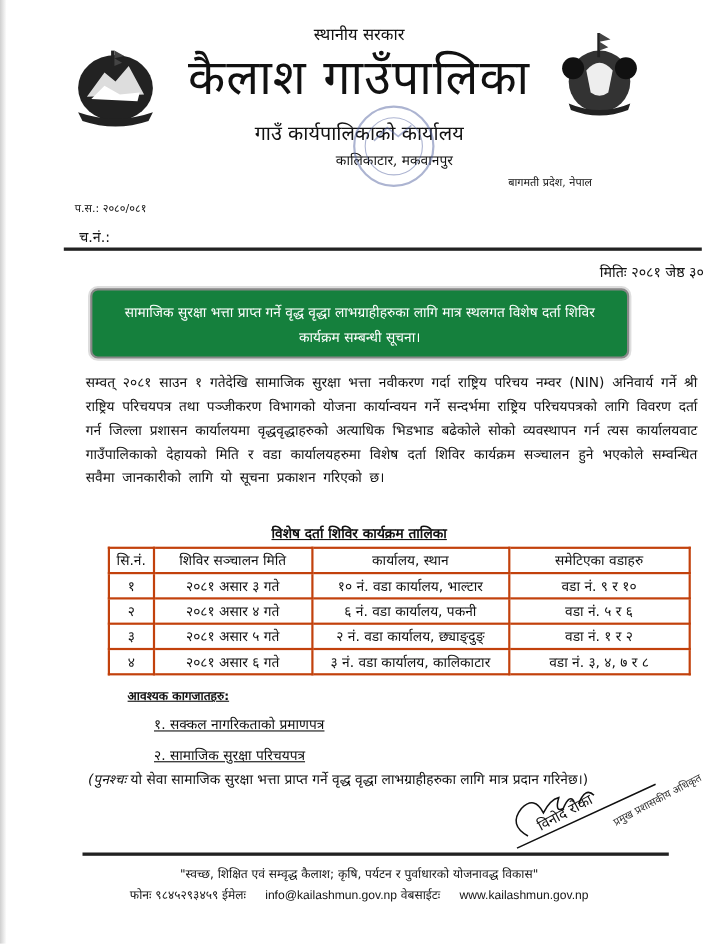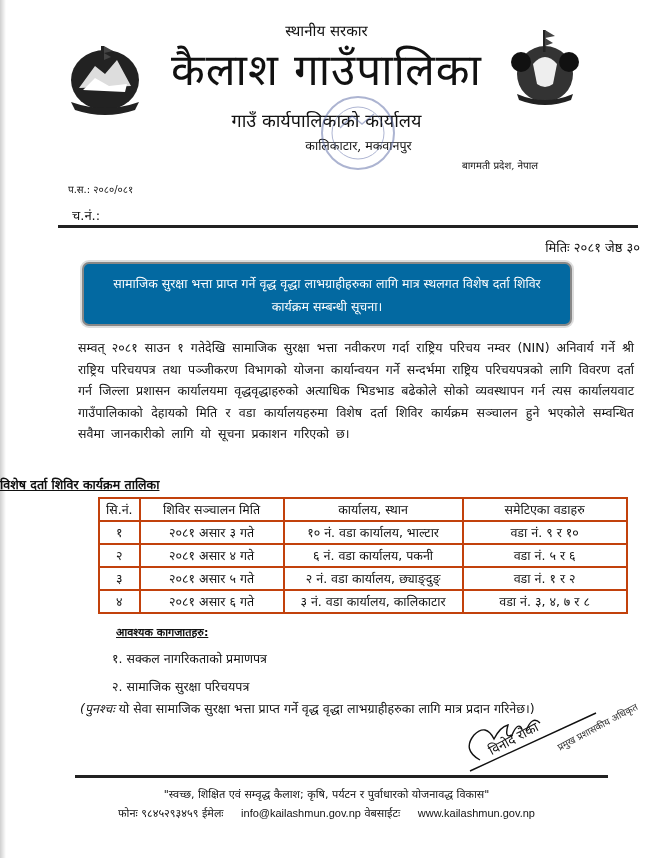--- a/index.html
+++ b/index.html
@@ -16,37 +16,37 @@
   .province { top: 158px; left: 462px; font-size: 10px; font-family: "DejaVu Serif", serif; }
   .emblem { width: 80px; height: 80px; }
   .emblem-left { left: 65px; top: 40px; }
   .emblem-right { left: 505px; top: 28px; }
   .stamp { left: 318px; top: 88px; width: 80px; height: 90px; opacity: 0.45; }
   .ref { left: 68px; top: 182px; font-size: 10px; }
   .chn { left: 72px; top: 206px; font-size: 13px; }
   .rule-top { left: 58px; top: 225px; width: 580px; height: 3px; background: #222; }
   .date { left: 0; top: 238px; width: 640px; text-align: right; font-size: 13px; }
   .banner {
-    left: 82px; top: 262px; width: 490px; height: 64px; background: #0369a1; color: #fff;
+    left: 82px; top: 262px; width: 490px; height: 64px; background: #15803d; color: #fff;
     border-radius: 7px; border: 2px solid #888; box-shadow: 0 0 0 2px #ddd;
     text-align: center; font-size: 12.5px; line-height: 23px; padding: 8px 12px; box-sizing: border-box;
   }
   .body-text {
     left: 78px; top: 337px; width: 556px; font-size: 12.5px; line-height: 21.5px; text-align: justify;
     text-align-last: left; word-spacing: 3px;
   }
-  .table-title { left: 0; top: 476px; width: 653px; text-align: left; font-size: 12.5px; font-weight: bold; }
+  .table-title { left: 0; top: 476px; width: 653px; text-align: center; font-size: 12.5px; font-weight: bold; }
   .table-title span { text-decoration: underline; }
   table.sched {
     position: absolute; left: 98px; top: 497px; border-collapse: collapse; font-size: 12.5px;
   }
   table.sched th, table.sched td { border: 2px solid #c2410c; padding: 1px 6px; height: 19px; text-align: center; font-weight: normal; white-space: nowrap; }
   .c1 { width: 26px; } .c2 { width: 130px; } .c3 { width: 165px; } .c4 { width: 150px; margin-left: 12px; }
   .docs-title { left: 116px; top: 624px; font-size: 11px; font-weight: bold; text-decoration: underline; }
-  .doc-item { left: 112px; font-size: 12.5px; }
+  .doc-item { left: 140px; font-size: 12.5px; text-decoration: underline; }
   .doc-1 { top: 650px; } .doc-2 { top: 678px; }
   .ps { left: 80px; top: 700px; font-size: 12.5px; }
   .ps em { font-style: italic; }
   .sig-scrawl { left: 460px; top: 705px; width: 140px; height: 70px; }
   .sig-name { left: 485px; top: 743px; font-size: 13px; transform: rotate(-28deg); transform-origin: left top; }
   .sig-title { left: 555px; top: 742px; font-size: 9.5px; transform: rotate(-28deg); transform-origin: left top; color: #333; }
   .rule-bottom { left: 75px; top: 775px; width: 533px; height: 3px; background: #222; }
   .motto { left: 0; top: 786px; width: 653px; text-align: center; font-size: 11px; }
   .contact { left: 0; top: 805px; width: 653px; text-align: center; font-size: 11px; }
   .contact .latin { font-family: "Liberation Sans", sans-serif; padding-left: 14px; }

